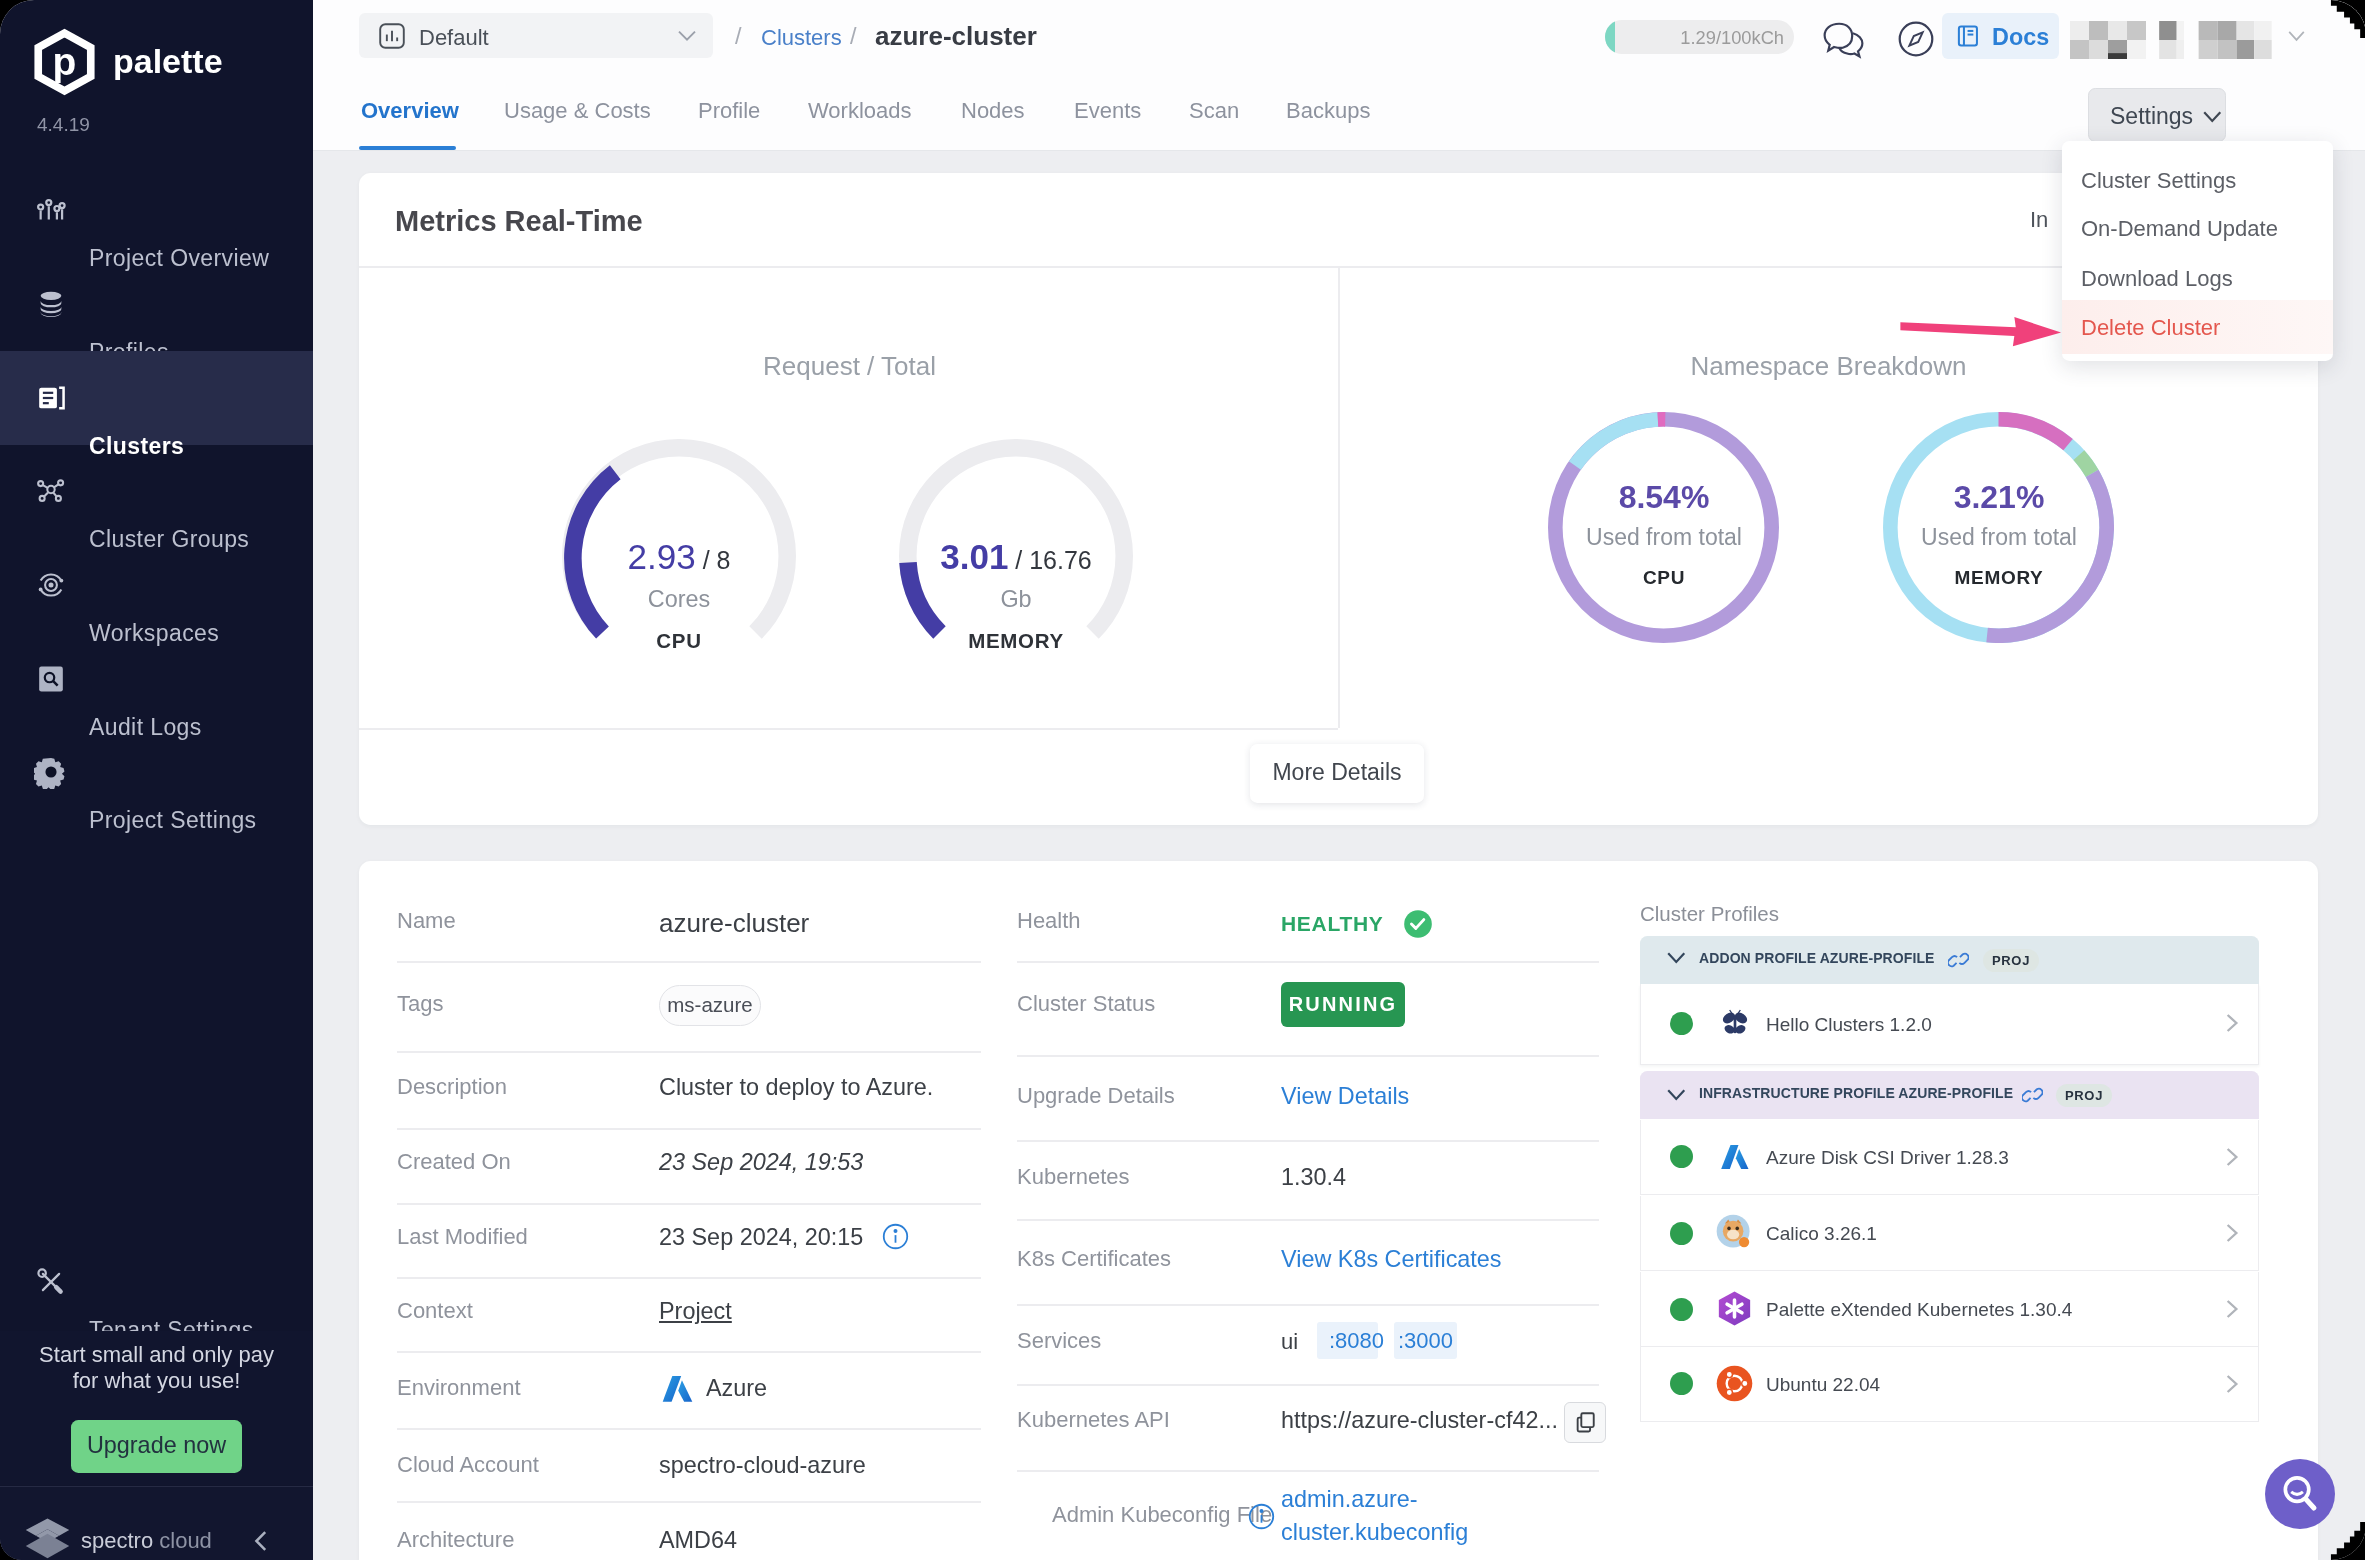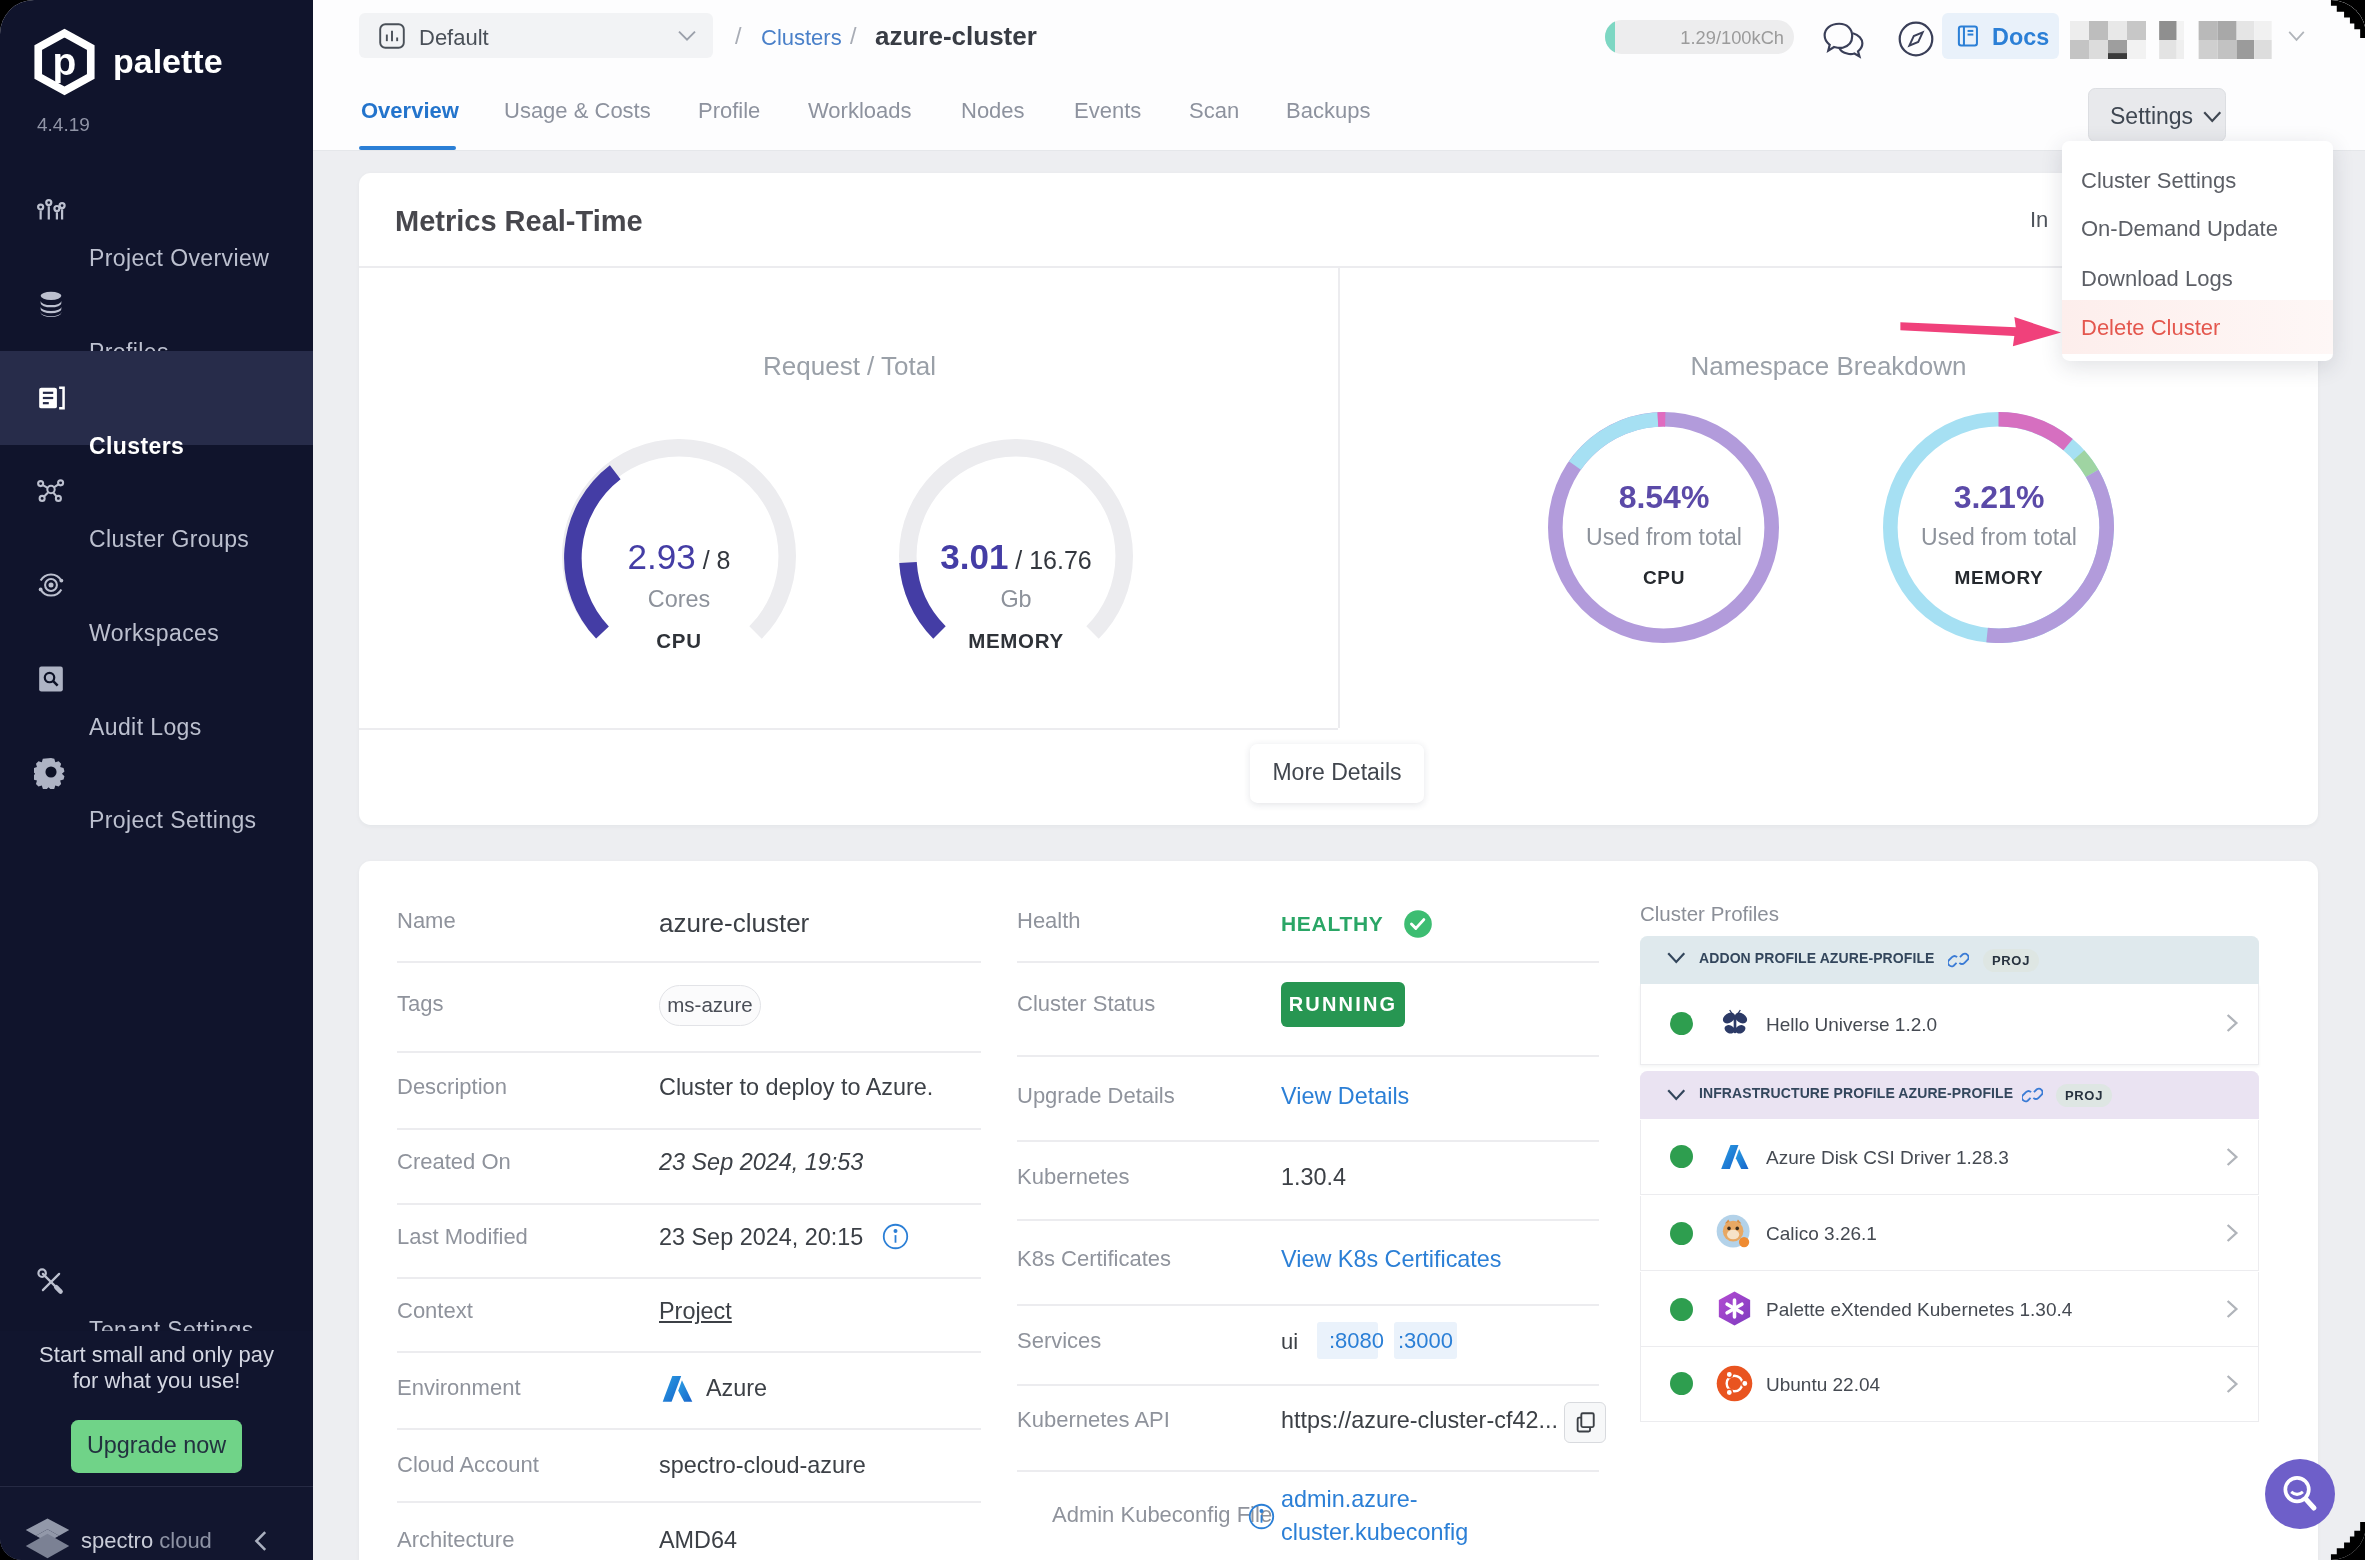--- a/index.html
+++ b/index.html
@@ -261,21 +261,21 @@
 <div class="abs" style="left:1640px;top:984px;width:619px;height:81px;background:#fff;border:0.7px solid #ececef;border-top:none;box-shadow:0 1.5px 2.9px rgba(40,50,70,0.06);"></div>
 <div class="abs" style="left:1670px;top:1012px;width:23.4px;height:23.4px;background:#2e9e4f;border-radius:50%;"></div>
 <svg class="abs" style="left:1719px;top:1008px" width="32" height="32" viewBox="0 0 48 48" fill="#2c3a66">
   <ellipse cx="15" cy="15" rx="10" ry="7" transform="rotate(-35 15 15)"></ellipse>
   <ellipse cx="33" cy="15" rx="10" ry="7" transform="rotate(35 33 15)"></ellipse>
   <ellipse cx="16" cy="32" rx="8" ry="6" transform="rotate(25 16 32)"></ellipse>
   <ellipse cx="32" cy="32" rx="8" ry="6" transform="rotate(-25 32 32)"></ellipse>
   <rect x="22" y="12" width="4" height="26" rx="2"></rect>
   <path d="M22 12 L16 3 M26 12 L32 3" stroke="#2c3a66" stroke-width="2" fill="none"></path>
 </svg>
-<div class="abs" style="left:1766px;top:1014px;font-size:19px;color:#454a52;">Hello Universe 1.2.0</div>
+<div class="abs" style="left:1766px;top:1014px;font-size:19px;color:#454a52;">Hello Clusters 1.2.0</div>
 <svg class="abs" style="left:2224px;top:1012px" width="16" height="22" viewBox="0 0 22 30" fill="none" stroke="#b0b4ba" stroke-width="3.2">
       <polyline points="5,4 17,15 5,26"></polyline>
     </svg>
 
 <div class="abs" style="left:1640px;top:1071px;width:619px;height:48px;background:#eae3f2;border-radius:7.3px 7.3px 0 0;"></div>
 <svg class="abs" style="left:1666px;top:1088px" width="20.5" height="14.6" viewBox="0 0 28 20" fill="none" stroke="#33465c" stroke-width="3">
       <polyline points="3,3 14,15 25,3"></polyline>
     </svg>
 <div class="abs" style="left:1699px;top:1085px;font-size:14px;font-weight:bold;color:#33465c;letter-spacing:0.1px;">INFRASTRUCTURE PROFILE AZURE-PROFILE</div>
 <svg class="abs" style="left:2022px;top:1085px" width="20.5" height="20" viewBox="0 0 36 34" fill="none" stroke="#3a7bd5" stroke-width="3.2">

